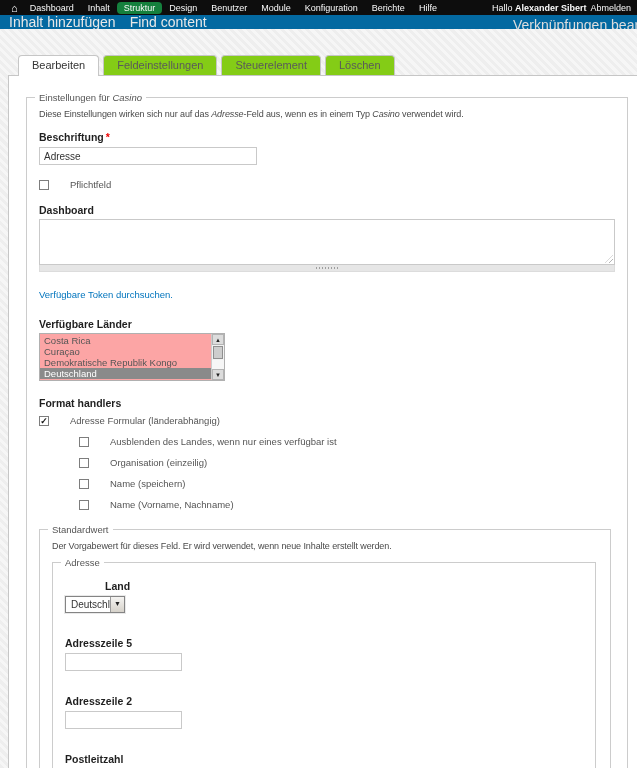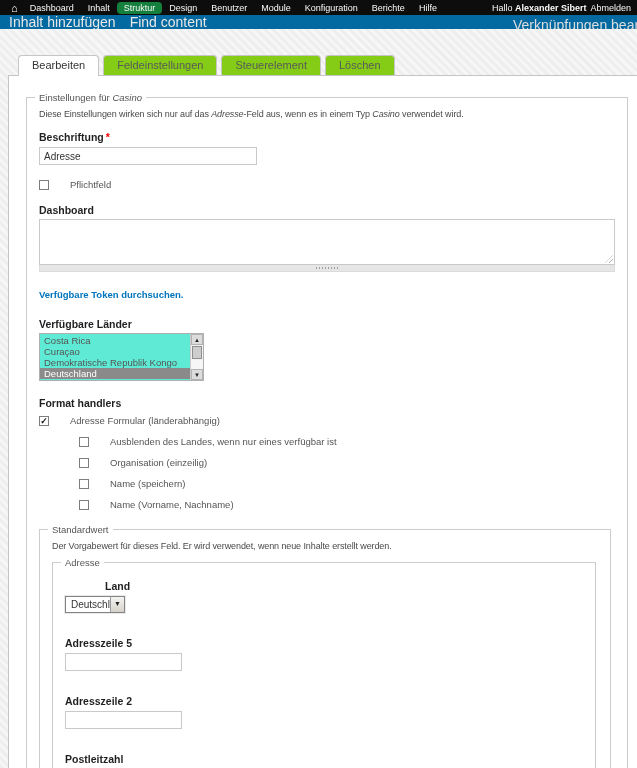--- a/index.html
+++ b/index.html
@@ -67,23 +67,23 @@
   .resizer {
     position:absolute; right:2px; bottom:9px; width:8px; height:8px;
     background:repeating-linear-gradient(135deg,transparent 0 2px,#b5b5b5 2px 3px);
     clip-path:polygon(100% 0,100% 100%,0 100%);
   }
   .grippie { height:7px; background:#e6e6e6; border:1px solid #dcdcdc; border-top:none; position:relative; }
   .grippie .handle {
     position:absolute; left:50%; top:2px; width:22px; height:2px; margin-left:-11px;
     background:repeating-linear-gradient(90deg,#9e9e9e 0 1px,transparent 1px 3px);
   }
-  .link { color:#0074bd; font-size:9.5px; text-decoration:none;font-weight:bold; }
-  
-  .listbox { width:165px; height:48px; border:1px solid #b0b0b0; display:flex; margin-top:3px; background:#5eead4; }
+  .link { color:#0074bd; font-size:9.5px; text-decoration:none; }
+  
+  .listbox { width:186px; height:48px; border:1px solid #b0b0b0; display:flex; margin-top:3px; background:#fca5a5; }
   .list-items { flex:1; overflow:hidden; font-size:9.5px; color:#555; padding-top:1px; }
   .list-item { height:11px; line-height:11px; padding:0 4px; white-space:nowrap; }
   .list-item.selected { background:#8a8a8a; color:#fff; }
   .list-scroll { width:13px; display:flex; flex-direction:column; background:#f1f1f1; border-left:1px solid #ccc; }
   .scroll-btn {
     height:11px; background:#dcdcdc; border:1px solid #b3b3b3;
     font-size:6px; text-align:center; line-height:10px; color:#222;
   }
   .scroll-thumb { height:13px; margin:1px 1px; background:#cdcdcd; border:1px solid #8f8f8f; }
   .scroll-track { flex:1; background:#f6f6f6; }

